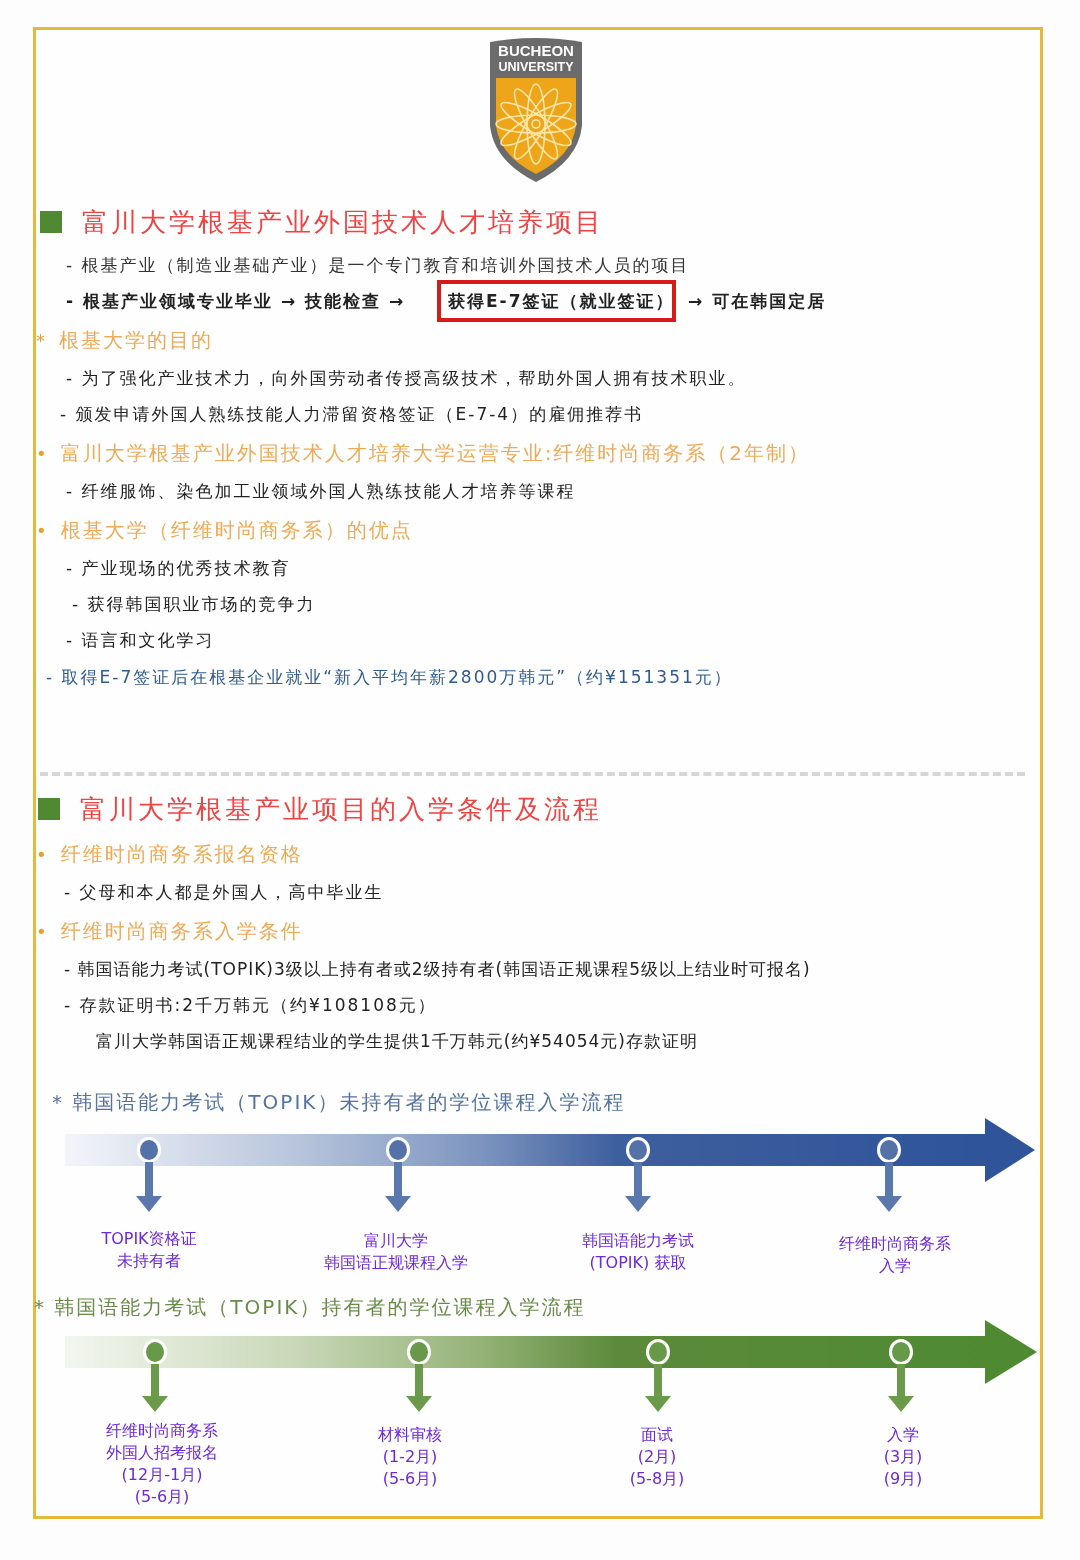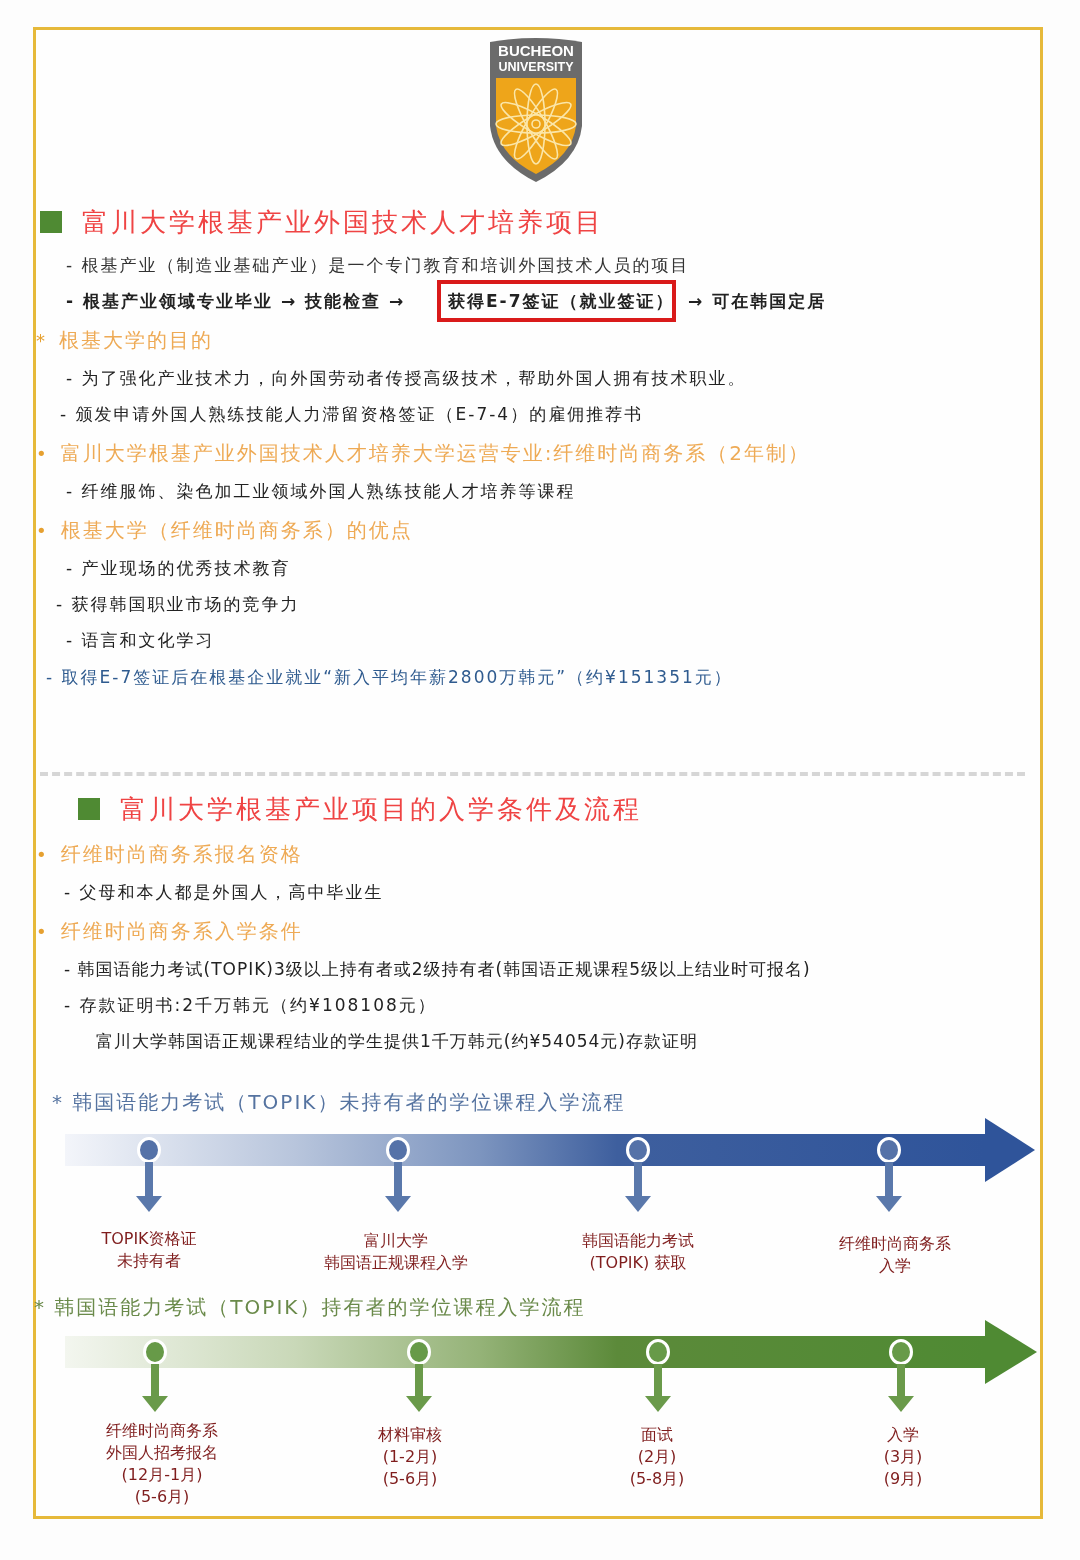--- a/index.html
+++ b/index.html
@@ -30,21 +30,21 @@
   .arrowhead.g { left:985px; top:1320px; border-left:52px solid #4f8a33; }
   .node { position:absolute; width:24px; height:26px; border:3px solid #fff; border-radius:50%; box-sizing:border-box; }
   .node.b { background:#5572a8; }
   .node.g { background:#679a48; }
   .stem { position:absolute; width:8px; }
   .stem.b { background:#5a78ab; }
   .stem.g { background:#6a9a4a; }
   .tip { position:absolute; width:0; height:0; border-left:13px solid transparent; border-right:13px solid transparent; }
   .tip.b { border-top:16px solid #5a78ab; }
   .tip.g { border-top:16px solid #6a9a4a; }
-  .step { position:absolute; width:200px; text-align:center; font-size:16px; line-height:22px; color:#7f1d1d; white-space:pre-line; }
+  .step { position:absolute; width:200px; text-align:center; font-size:16px; line-height:22px; color:#6d28d9; white-space:pre-line; }
 </style>
 </head>
 <body>
 
 <div class="frame"></div>
 
 <svg class="logo" viewBox="0 0 100 146">
   <path d="M4 6 Q50 -2 96 6 L96 90 Q92 125 50 146 Q8 125 4 90 Z" fill="#6b6b6b"></path>
   <path d="M10 42 L90 42 L90 90 Q86 120 50 138 Q14 120 10 90 Z" fill="#eea51a"></path>
   <g stroke="#fbe6a8" stroke-width="1.6" fill="none">
@@ -69,27 +69,27 @@
 
 <div class="abs sub" style="left:36px;top:327px;"><span class="mk">*</span><span>根基大学的目的</span></div>
 <div class="abs line" style="left:66px;top:367px;">- 为了强化产业技术力，向外国劳动者传授高级技术，帮助外国人拥有技术职业。</div>
 <div class="abs line" style="left:60px;top:403px;">- 颁发申请外国人熟练技能人力滞留资格签证（E-7-4）的雇佣推荐书</div>
 
 <div class="abs sub" style="left:36px;top:440px;"><span class="mk">•</span><span>富川大学根基产业外国技术人才培养大学运营专业:纤维时尚商务系（2年制）</span></div>
 <div class="abs line" style="left:66px;top:480px;">- 纤维服饰、染色加工业领域外国人熟练技能人才培养等课程</div>
 
 <div class="abs sub" style="left:36px;top:517px;"><span class="mk">•</span><span>根基大学（纤维时尚商务系）的优点</span></div>
 <div class="abs line" style="left:66px;top:557px;">- 产业现场的优秀技术教育</div>
-<div class="abs line" style="left:56px;top:593px;">- 获得韩国职业市场的竞争力</div>
+<div class="abs line" style="left:72px;top:593px;">- 获得韩国职业市场的竞争力</div>
 <div class="abs line" style="left:66px;top:629px;">- 语言和文化学习</div>
 <div class="abs line blue" style="left:46px;top:666px;">- 取得E-7签证后在根基企业就业“新入平均年薪2800万韩元”（约¥151351元）</div>
 
 <div class="dash"></div>
 
-<div class="abs h1" style="left:38px;top:792px;margin-left:40px;"><span class="sq"></span><span>富川大学根基产业项目的入学条件及流程</span></div>
+<div class="abs h1" style="left:38px;top:792px;"><span class="sq"></span><span>富川大学根基产业项目的入学条件及流程</span></div>
 
 <div class="abs sub" style="left:36px;top:841px;"><span class="mk">•</span><span>纤维时尚商务系报名资格</span></div>
 <div class="abs line" style="left:64px;top:881px;">- 父母和本人都是外国人，高中毕业生</div>
 
 <div class="abs sub" style="left:36px;top:918px;"><span class="mk">•</span><span>纤维时尚商务系入学条件</span></div>
 <div class="abs line" style="left:64px;top:958px;letter-spacing:1px;">- 韩国语能力考试(TOPIK)3级以上持有者或2级持有者(韩国语正规课程5级以上结业时可报名)</div>
 <div class="abs line" style="left:64px;top:994px;">- 存款证明书:2千万韩元（约¥108108元）</div>
 <div class="abs line" style="left:96px;top:1030px;letter-spacing:1px;">富川大学韩国语正规课程结业的学生提供1千万韩元(约¥54054元)存款证明</div>
 
 <div class="abs flowtitle b" style="left:34px;top:1089px;margin-left:18px;"><span>*</span> <span>韩国语能力考试（TOPIK）未持有者的学位课程入学流程</span></div>

